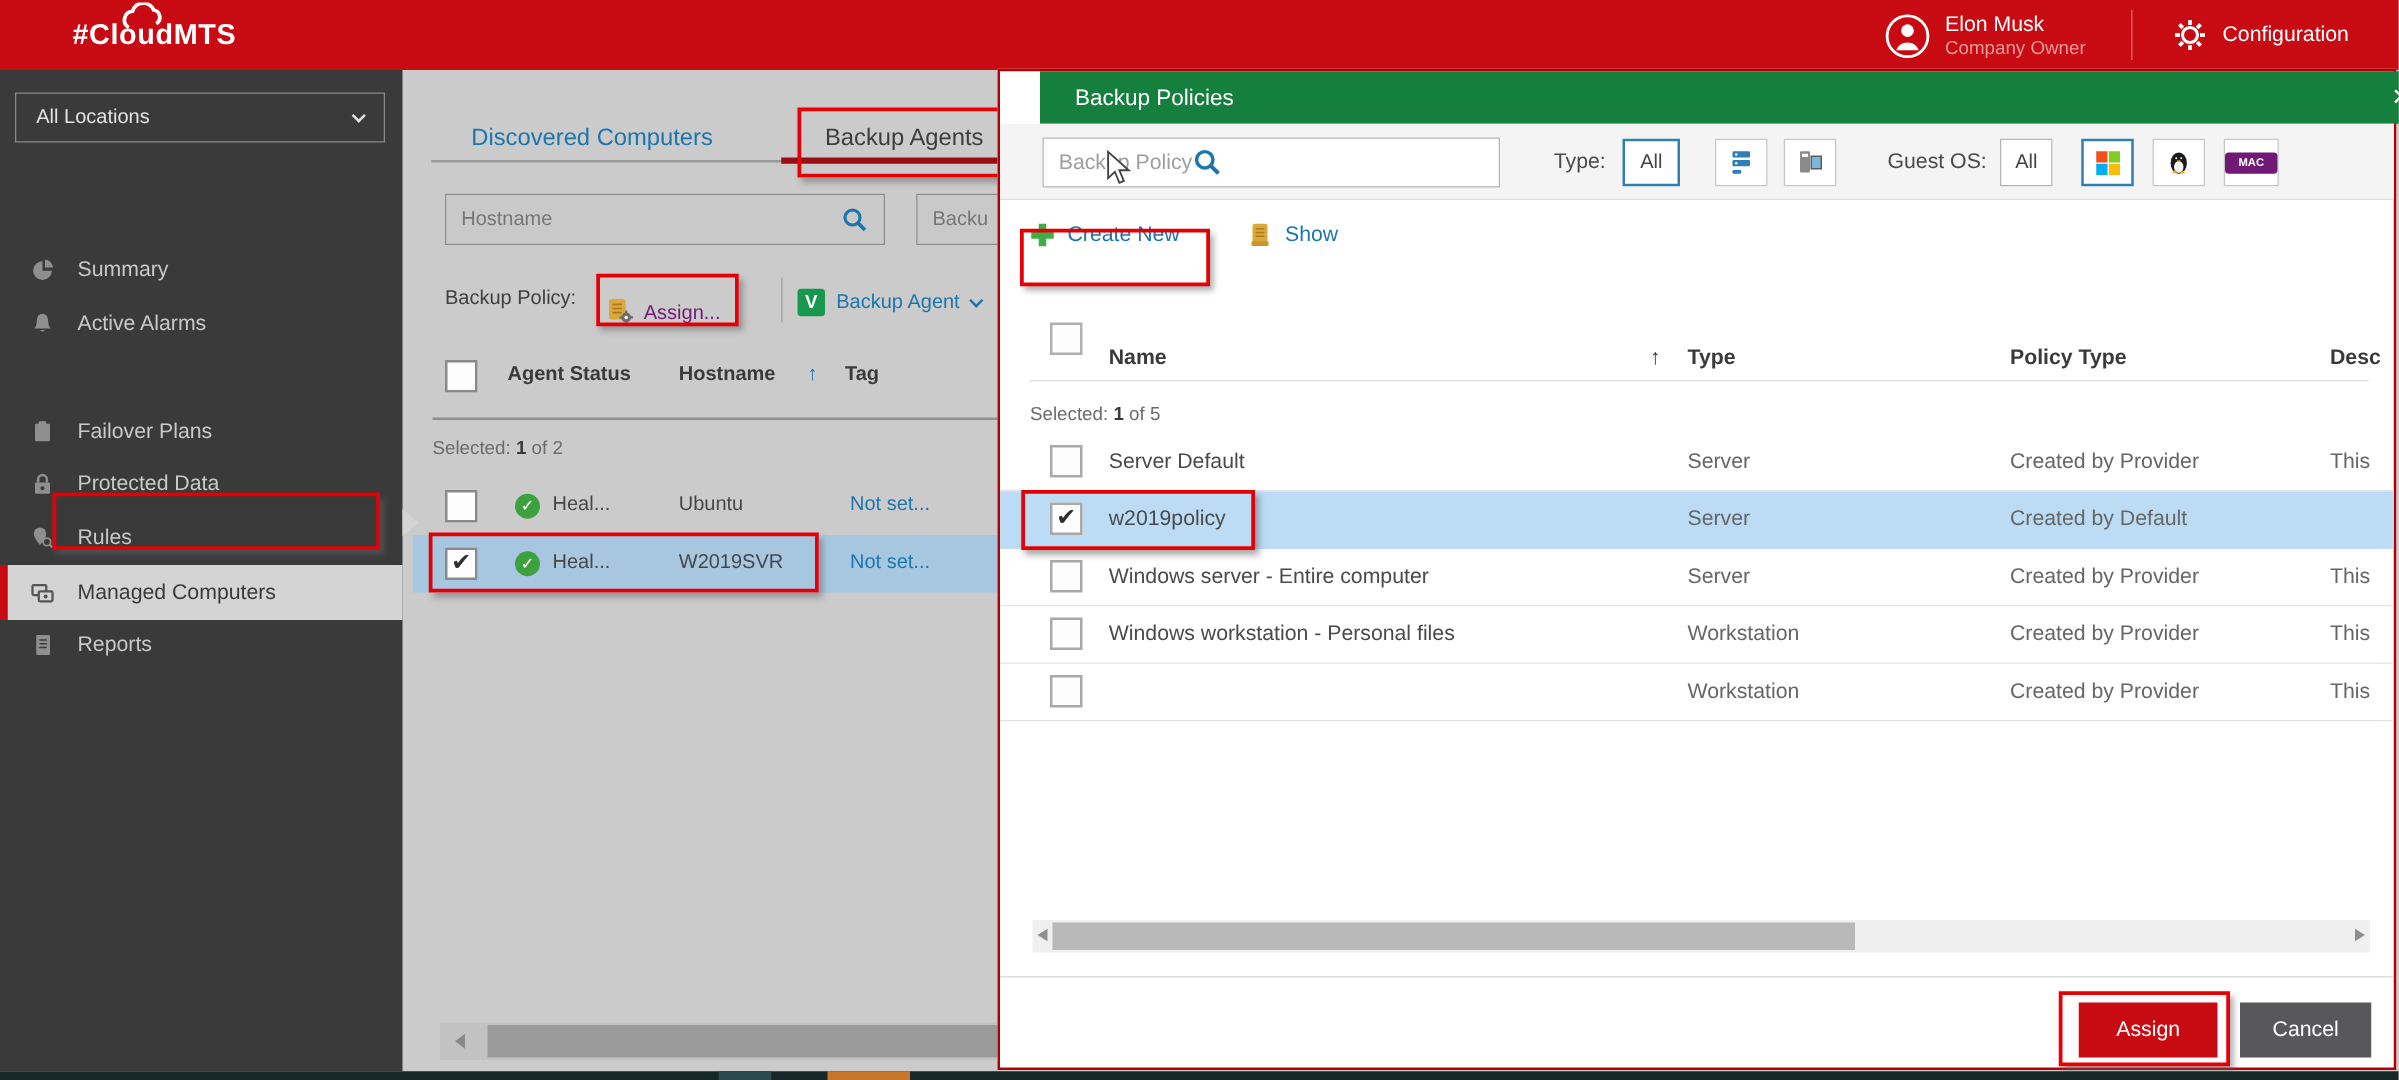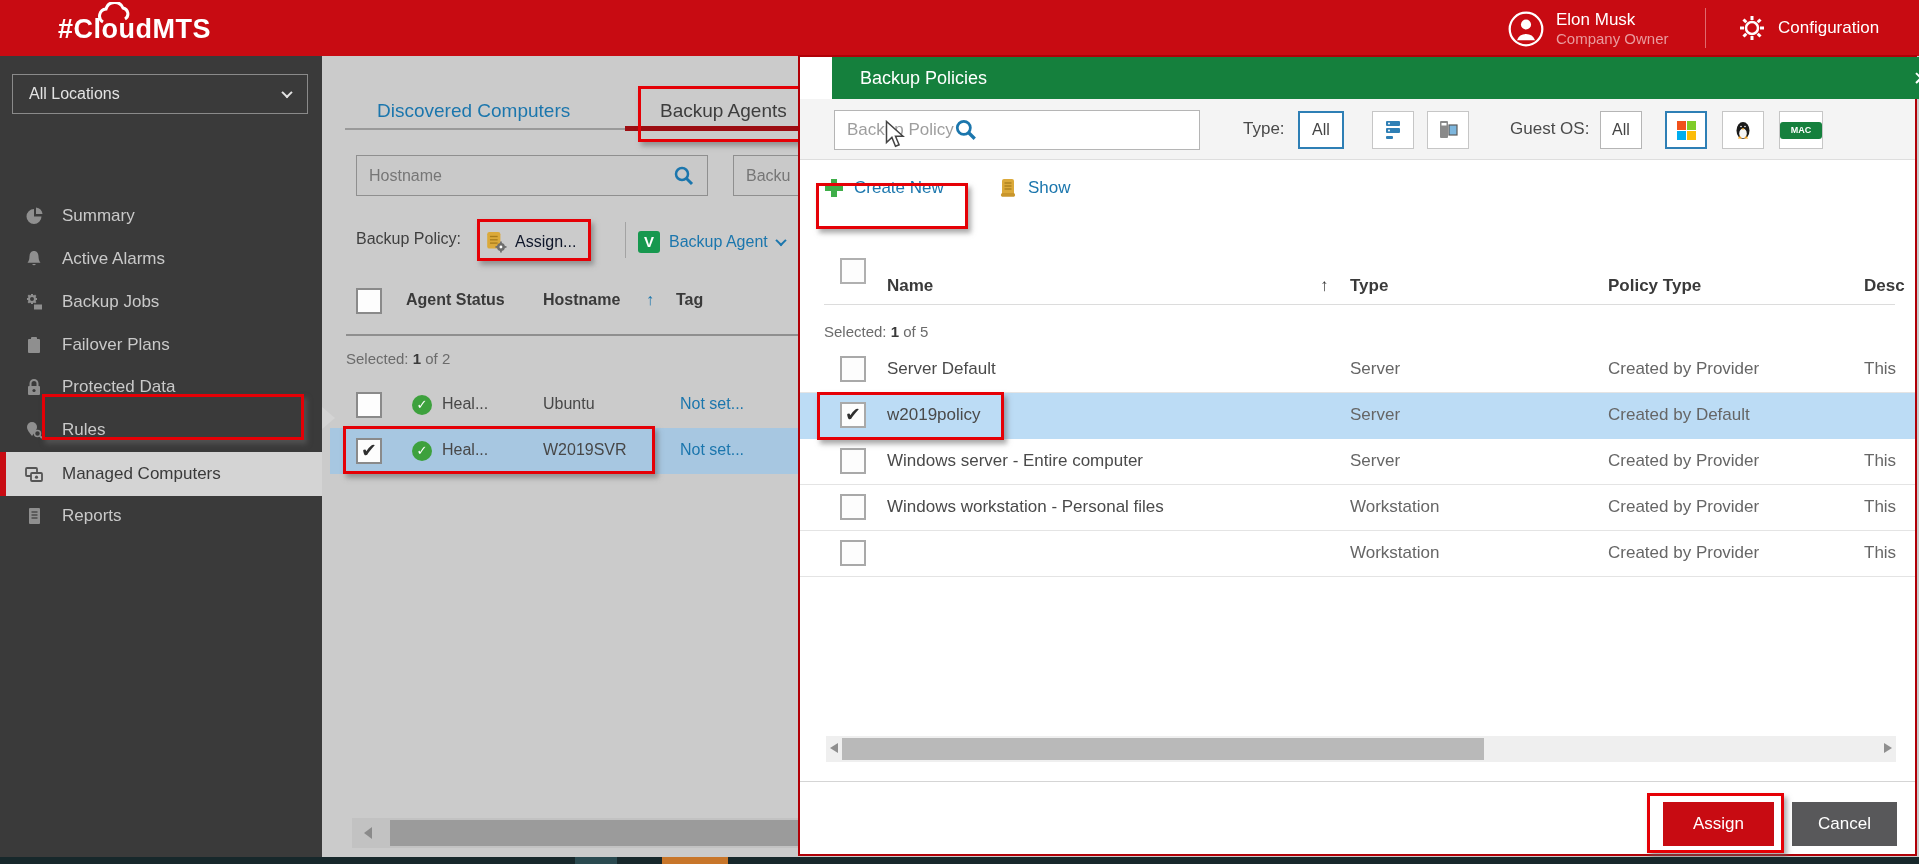--- a/index.html
+++ b/index.html
@@ -1,21 +1,21 @@
 <!DOCTYPE html>
 <html><head>
 <meta charset="utf-8">
 <style>
   * { margin:0; padding:0; box-sizing:border-box; }
   body { font-family:"Liberation Sans","DejaVu Sans",sans-serif; }
   .app { position:relative; width:1919px; height:864px; overflow:hidden; background:#cbcbcb; }
 
   
   .header { position:absolute; left:0; top:0; width:1919px; height:56px; background:#c80b12; z-index:4; }
-  .logo { position:absolute; left:58px; top:14px; color:#fff; font-size:27px; font-weight:bold; letter-spacing:.5px; }
+  .logo { position:absolute; left:58px; top:14px; color:#fff; font-size:23px; font-weight:bold; letter-spacing:.5px; }
   .logo-cloud { position:absolute; left:86px; top:2px; }
   .user-chip { position:absolute; left:1508px; top:10px; display:flex; align-items:center; gap:12px; color:#fff; }
   .user-name { font-size:17px; }
   .user-role { font-size:15px; color:#e99a9d; }
   .hdr-divider { position:absolute; left:1705px; top:8px; width:1px; height:40px; background:#e06a6e; }
   .config { position:absolute; left:1736px; top:12px; display:flex; align-items:center; gap:10px; color:#fff; font-size:17px; cursor:pointer; }
 
   
   .sidebar { position:absolute; left:0; top:56px; width:322px; height:801px; background:#3a3a3a; z-index:3; }
   .loc-box { position:absolute; left:12px; top:18px; width:296px; height:40px; border:1px solid #8a8a8a; display:flex; align-items:center; color:#e3e3e3; font-size:16px; padding:0 16px; }
@@ -32,21 +32,21 @@
   .tab-inactive { left:55px; color:#1b76ad; }
   .tab-active { left:338px; color:#3d3d3d; }
   .tab-underline-gray { position:absolute; left:23px; top:72px; width:280px; height:2px; background:#9a9a9a; }
   .tab-underline-red { position:absolute; left:303px; top:70px; width:175px; height:5px; background:#9c0d12; }
   .input-box { position:absolute; top:99px; height:41px; background:#c9c9c9; border:1px solid #8f8f8f; display:flex; align-items:center; padding:0 12px; }
   .in-host { left:34px; width:352px; }
   .in-agent { left:411px; width:150px; }
   .placeholder { color:#767676; font-size:16px; }
   .input-box svg { margin-left:auto; }
   .toolbar-label { position:absolute; left:34px; top:174px; font-size:16px; color:#3f3f3f; }
-  .assign-btn { position:absolute; left:163px; top:168px; height:36px; display:flex; align-items:center; gap:8px; font-size:16px; color:#0f172a; cursor:pointer; }
+  .assign-btn { position:absolute; left:163px; top:168px; height:36px; display:flex; align-items:flex-end; gap:8px; font-size:16px; color:#701a75; cursor:pointer; }
   .tb-divider { position:absolute; left:303px; top:166px; width:1px; height:36px; background:#a3a3a3; }
   .agent-dd { position:absolute; left:316px; top:168px; height:36px; display:flex; align-items:center; gap:9px; font-size:16px; color:#1b76ad; cursor:pointer; }
   .vicon { width:22px; height:22px; background:#17984f; border-radius:3px; color:#fff; font-size:15px; font-weight:bold; text-align:center; line-height:22px; }
   .vicon::after { content:"V"; }
   .chev { width:8px; height:8px; border-right:2px solid #1b76ad; border-bottom:2px solid #1b76ad; transform:rotate(45deg) translate(-1px,-1px); }
 
   .cbx { width:26px; height:26px; background:#fdfdfd; border:2px solid #8a8a8a; position:relative; cursor:pointer; flex:0 0 26px; }
   .cbx.checked::after { content:"\2714"; position:absolute; left:3px; top:-1px; font-size:19px; color:#2f2f2f; }
 
   .chead { position:absolute; left:8px; top:232px; height:30px; width:470px; }
@@ -73,21 +73,21 @@
   
   .modal { position:absolute; left:798px; top:55px; width:1119px; height:801px; background:#fff; border:2px solid #b00007; z-index:10; }
   .m-header { position:absolute; left:0; top:0; width:100%; height:42px; background:#15803d; color:#fff; display:flex; align-items:center; padding:0 18px 0 28px; font-size:18px;margin-left:32px; }
   .m-close { margin-left:auto; font-size:19px; cursor:pointer; }
   .m-filterbar { position:absolute; left:0; top:42px; width:100%; height:61px; background:#f4f4f4; border-bottom:1px solid #dedede; }
   .m-search { position:absolute; left:34px; top:11px; width:366px; height:40px; background:#fff; border:1px solid #b5b5b5; display:flex; align-items:center; padding:0 12px; }
   .m-search .placeholder { color:#9e9e9e; font-size:17px; }
   .flabel { position:absolute; top:20px; font-size:17px; color:#4a4a4a; }
   .fbtn { position:absolute; top:12px; height:38px; background:#fff; border:1px solid #c6c6c6; display:flex; align-items:center; justify-content:center; font-size:16px; color:#444; cursor:pointer; }
   .fbtn.on { border:2px solid #2e7fb5; }
-  .mac-pill { width:44px; height:17px; background:#15803d; border-radius:3px; color:#fff; font-size:9px; font-weight:bold; text-align:center; line-height:17px; }
+  .mac-pill { width:44px; height:17px; background:#701a75; border-radius:3px; color:#fff; font-size:9px; font-weight:bold; text-align:center; line-height:17px; }
   .m-actions { position:absolute; left:0; top:103px; width:100%; height:64px; }
   .act-btn { position:absolute; top:18px; display:flex; align-items:center; gap:10px; color:#1b76ad; font-size:17px; cursor:pointer; }
   .phead { position:absolute; left:0; top:195px; width:100%; height:52px; }
   .phead .cbx { position:absolute; left:40px; top:6px; border-color:#b0b0b0; }
   .phcell { position:absolute; top:24px; font-size:17px; font-weight:bold; color:#3a3a3a; white-space:nowrap; }
   .phead-line { position:absolute; left:24px; top:247px; width:1071px; height:1px; background:#dcdcdc; }
   .m-selcount { left:24px; top:266px; }
   .prows { position:absolute; left:0; top:290px; width:1115px; }
   .prow { position:relative; height:46px; border-bottom:1px solid #e4e4e4; cursor:pointer; }
   .prow.selected { background:#bcdcf5; border-bottom-color:#bcdcf5; }
@@ -164,37 +164,20 @@
         </svg>
       <span>Summary</span>
     </div>
     <div class="side-item" style="top:182px">
       <svg width="20" height="20" viewBox="0 0 20 20">
           <path d="M10 2 C6.5 2 5.5 5 5.4 8.5 C5.3 11 4.5 12.5 3.5 13.8 L16.5 13.8 C15.5 12.5 14.7 11 14.6 8.5 C14.5 5 13.5 2 10 2 Z" fill="#8f8f8f"></path>
           <path d="M8.2 15 a1.9 1.9 0 0 0 3.6 0 z" fill="#8f8f8f"></path>
         </svg>
       <span>Active Alarms</span>
     </div>
-    <div class="side-item" style="top:225px">
-      <svg width="20" height="20" viewBox="0 0 20 20">
-          <circle cx="8" cy="7" r="3" fill="none" stroke="#8f8f8f" stroke-width="2"></circle>
-          <g stroke="#8f8f8f" stroke-width="2">
-            <line x1="8" y1="2" x2="8" y2="3.5"></line>
-            <line x1="8" y1="10.5" x2="8" y2="12"></line>
-            <line x1="3" y1="7" x2="4.5" y2="7"></line>
-            <line x1="11.5" y1="7" x2="13" y2="7"></line>
-            <line x1="4.3" y1="3.3" x2="5.6" y2="4.6"></line>
-            <line x1="10.4" y1="9.4" x2="11.7" y2="10.7"></line>
-            <line x1="11.7" y1="3.3" x2="10.4" y2="4.6"></line>
-            <line x1="5.6" y1="9.4" x2="4.3" y2="10.7"></line>
-          </g>
-          <rect x="10" y="12.5" width="8" height="5" fill="#8f8f8f"></rect>
-        </svg>
-      <span>Backup Jobs</span>
-    </div>
     <div class="side-item" style="top:268px">
       <svg width="20" height="20" viewBox="0 0 20 20">
           <rect x="4" y="4" width="12" height="14" rx="1" fill="#8f8f8f"></rect>
           <rect x="7" y="2" width="6" height="4" rx="1" fill="#8f8f8f"></rect>
         </svg>
       <span>Failover Plans</span>
     </div>
     <div class="side-item" style="top:353px">
       <svg width="20" height="20" viewBox="0 0 20 20">
           <path d="M8 2 a5 5 0 0 1 5 5 c0 3.5 -5 9 -5 9 s-5 -5.5 -5 -9 a5 5 0 0 1 5 -5 z" fill="#8f8f8f"></path>

